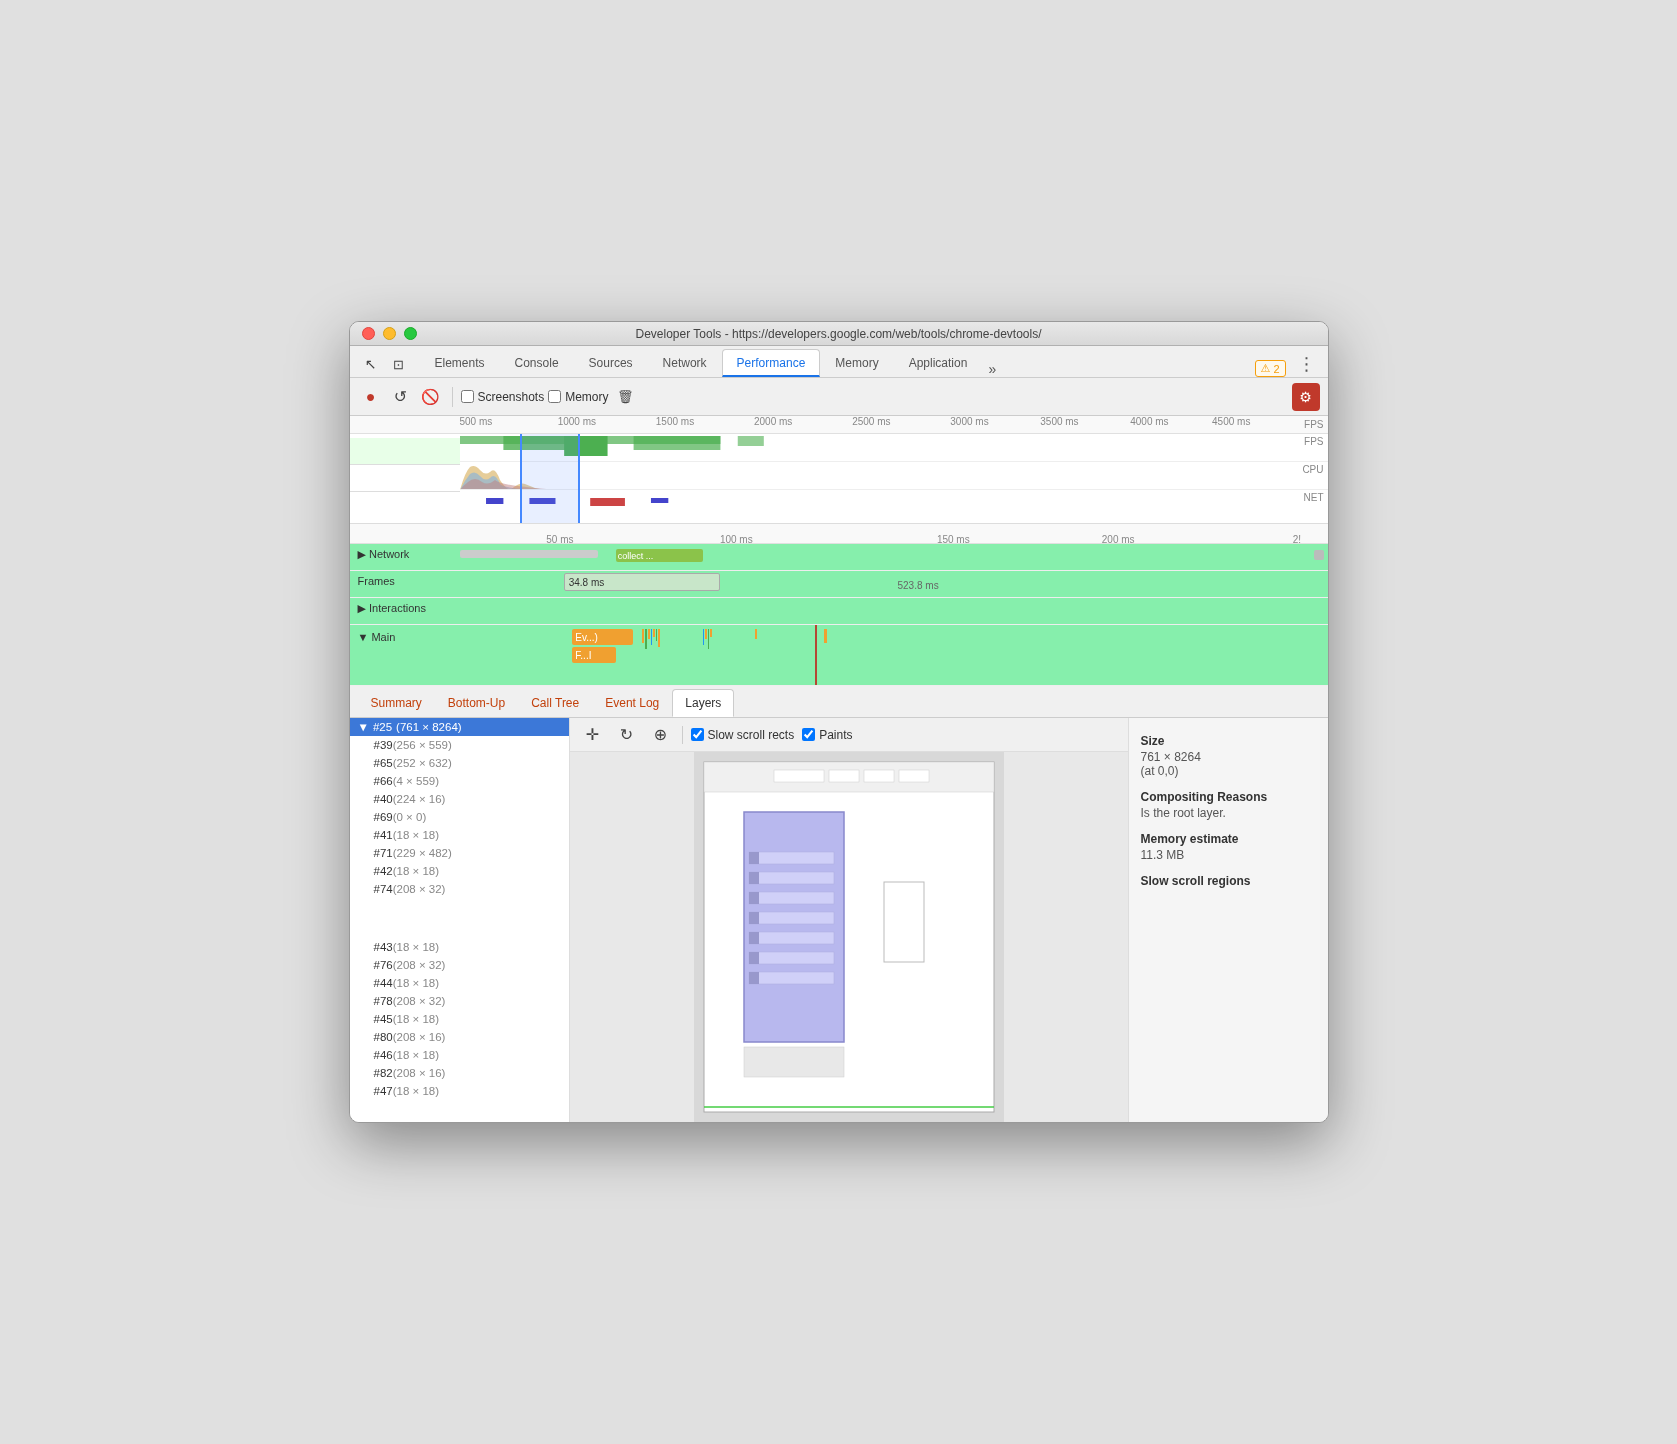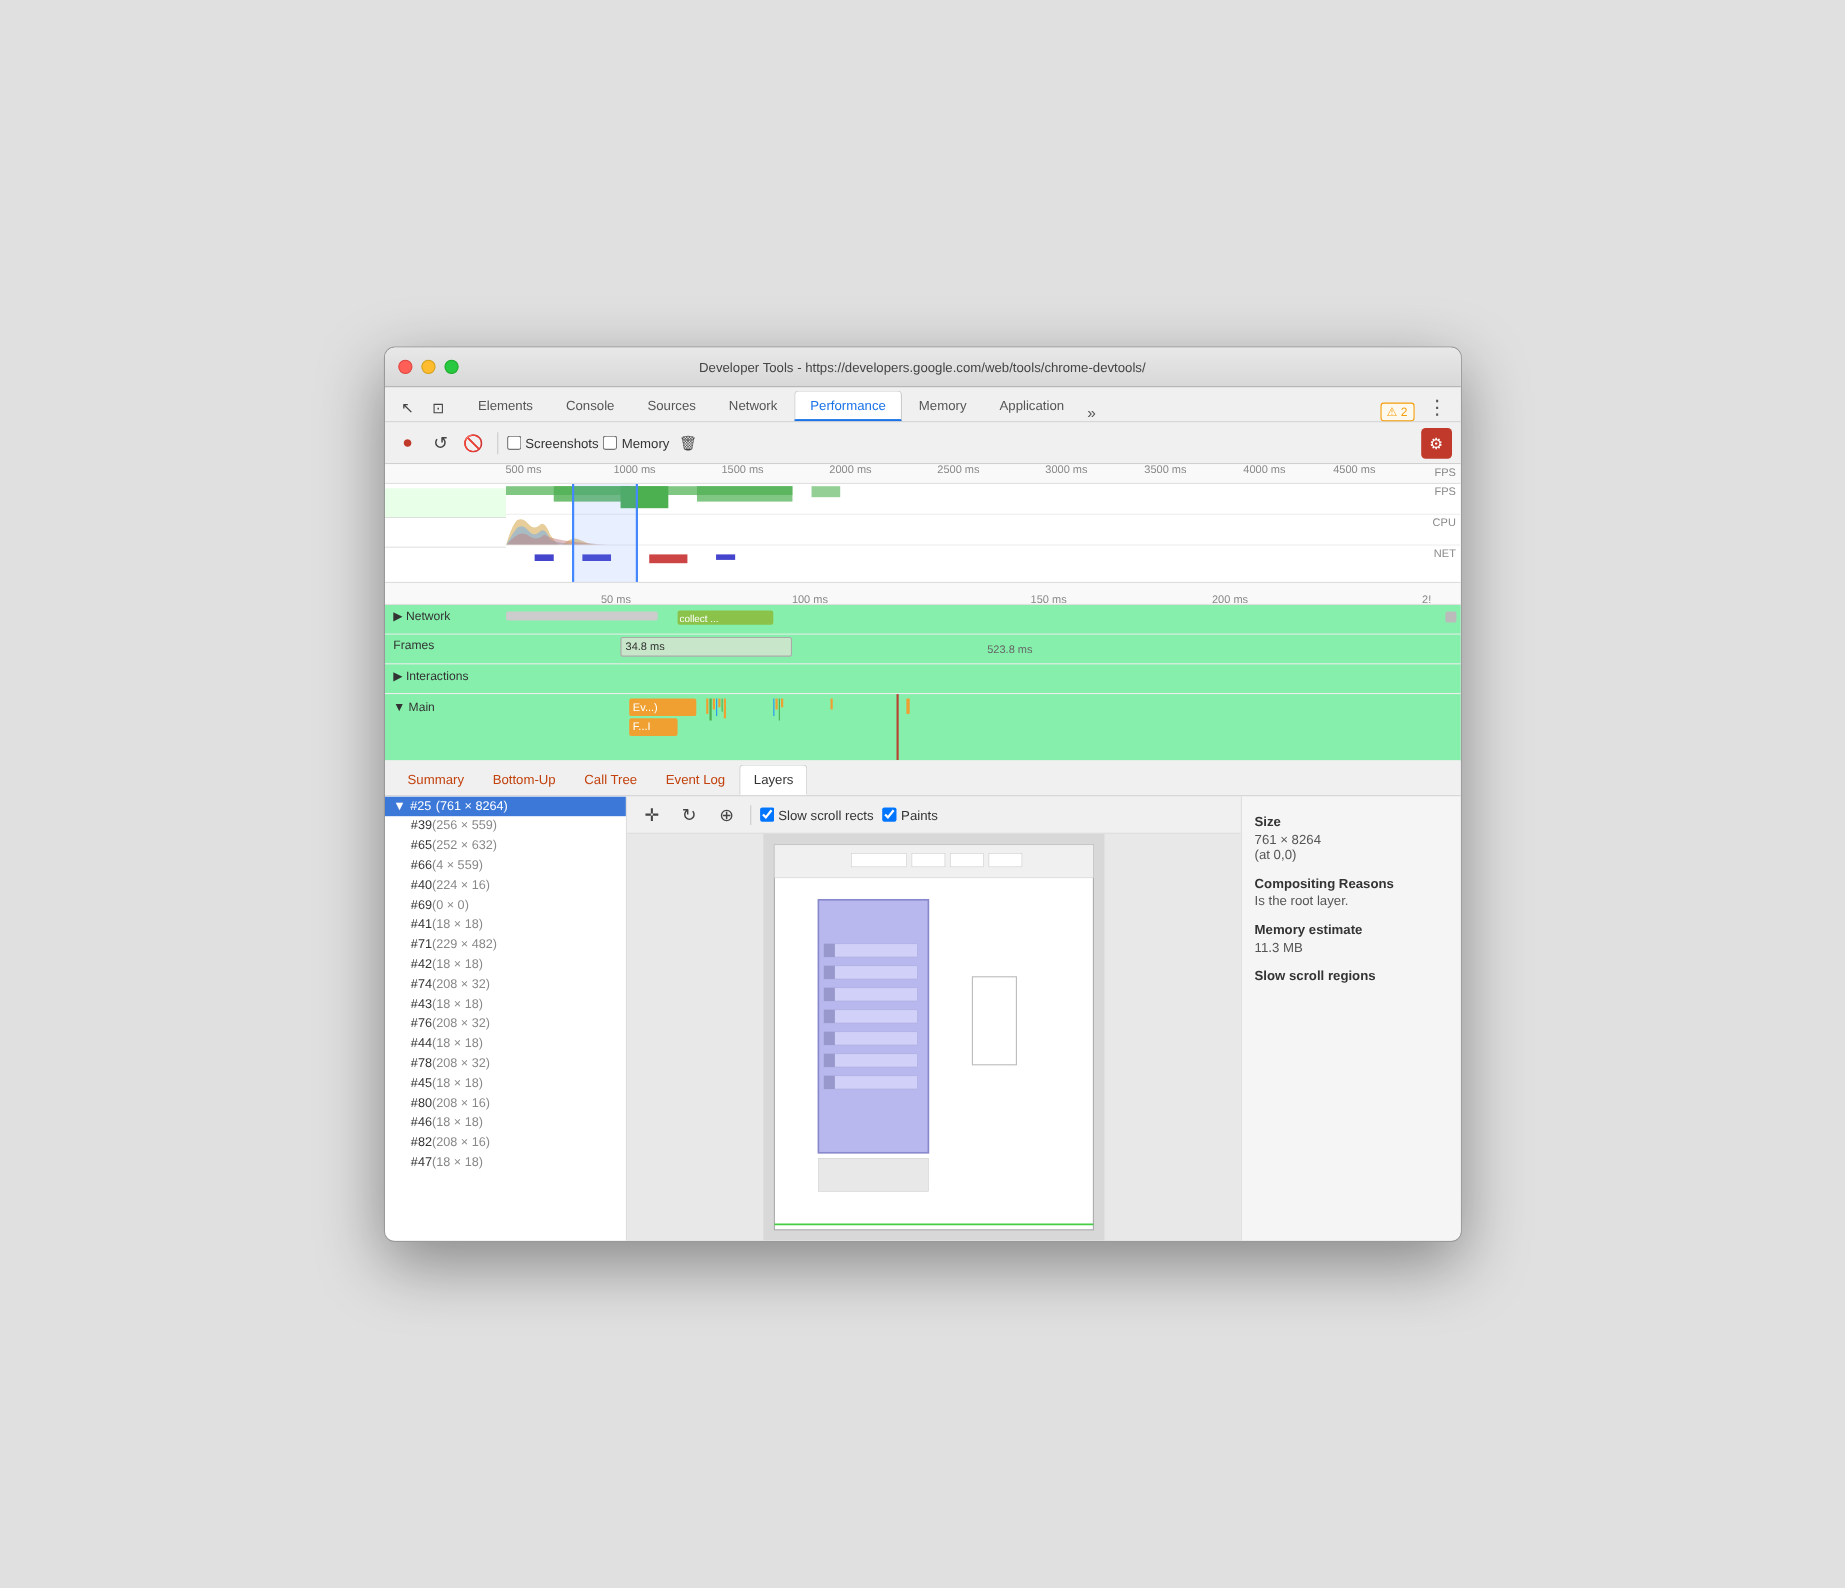--- a/index.html
+++ b/index.html
@@ -16,21 +16,21 @@
       width: 980px;
       background: #f5f5f5;
       border-radius: 10px;
       box-shadow: 0 20px 60px rgba(0,0,0,0.4);
       overflow: hidden;
       border: 1px solid #999;
     }
     
     .title-bar {
       background: linear-gradient(to bottom, #e8e8e8, #d8d8d8);
-      height: 36px;
+      height: 24px;
       display: flex;
       align-items: center;
       padding: 0 12px;
       border-bottom: 1px solid #b0b0b0;
       position: relative;
     }
     .traffic-lights {
       display: flex;
       gap: 8px;
       align-items: center;
@@ -564,21 +564,21 @@
         </div>
         <div class="layer-item" style="padding-left:24px;">#39<span style="color:#888;">(256 × 559)</span></div>
         <div class="layer-item" style="padding-left:24px;">#65<span style="color:#888;">(252 × 632)</span></div>
         <div class="layer-item" style="padding-left:24px;">#66<span style="color:#888;">(4 × 559)</span></div>
         <div class="layer-item" style="padding-left:24px;">#40<span style="color:#888;">(224 × 16)</span></div>
         <div class="layer-item" style="padding-left:24px;">#69<span style="color:#888;">(0 × 0)</span></div>
         <div class="layer-item" style="padding-left:24px;">#41<span style="color:#888;">(18 × 18)</span></div>
         <div class="layer-item" style="padding-left:24px;">#71<span style="color:#888;">(229 × 482)</span></div>
         <div class="layer-item" style="padding-left:24px;">#42<span style="color:#888;">(18 × 18)</span></div>
         <div class="layer-item" style="padding-left:24px;">#74<span style="color:#888;">(208 × 32)</span></div>
-        <div class="layer-item" style="padding-left:24px;">#43<span style="color:#888;">(18 × 18)</span></div>
+        <div class="layer-item" style="padding-left:24px;margin-top:40px;">#43<span style="color:#888;">(18 × 18)</span></div>
         <div class="layer-item" style="padding-left:24px;">#76<span style="color:#888;">(208 × 32)</span></div>
         <div class="layer-item" style="padding-left:24px;">#44<span style="color:#888;">(18 × 18)</span></div>
         <div class="layer-item" style="padding-left:24px;">#78<span style="color:#888;">(208 × 32)</span></div>
         <div class="layer-item" style="padding-left:24px;">#45<span style="color:#888;">(18 × 18)</span></div>
         <div class="layer-item" style="padding-left:24px;">#80<span style="color:#888;">(208 × 16)</span></div>
         <div class="layer-item" style="padding-left:24px;">#46<span style="color:#888;">(18 × 18)</span></div>
         <div class="layer-item" style="padding-left:24px;">#82<span style="color:#888;">(208 × 16)</span></div>
         <div class="layer-item" style="padding-left:24px;">#47<span style="color:#888;">(18 × 18)</span></div>
       </div>
 

